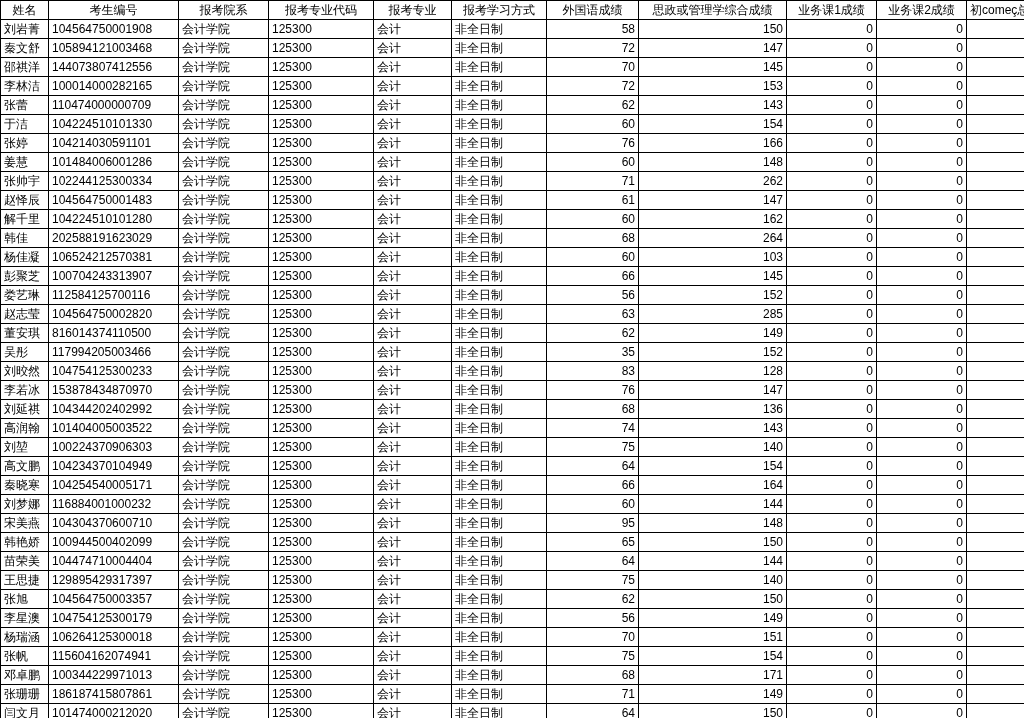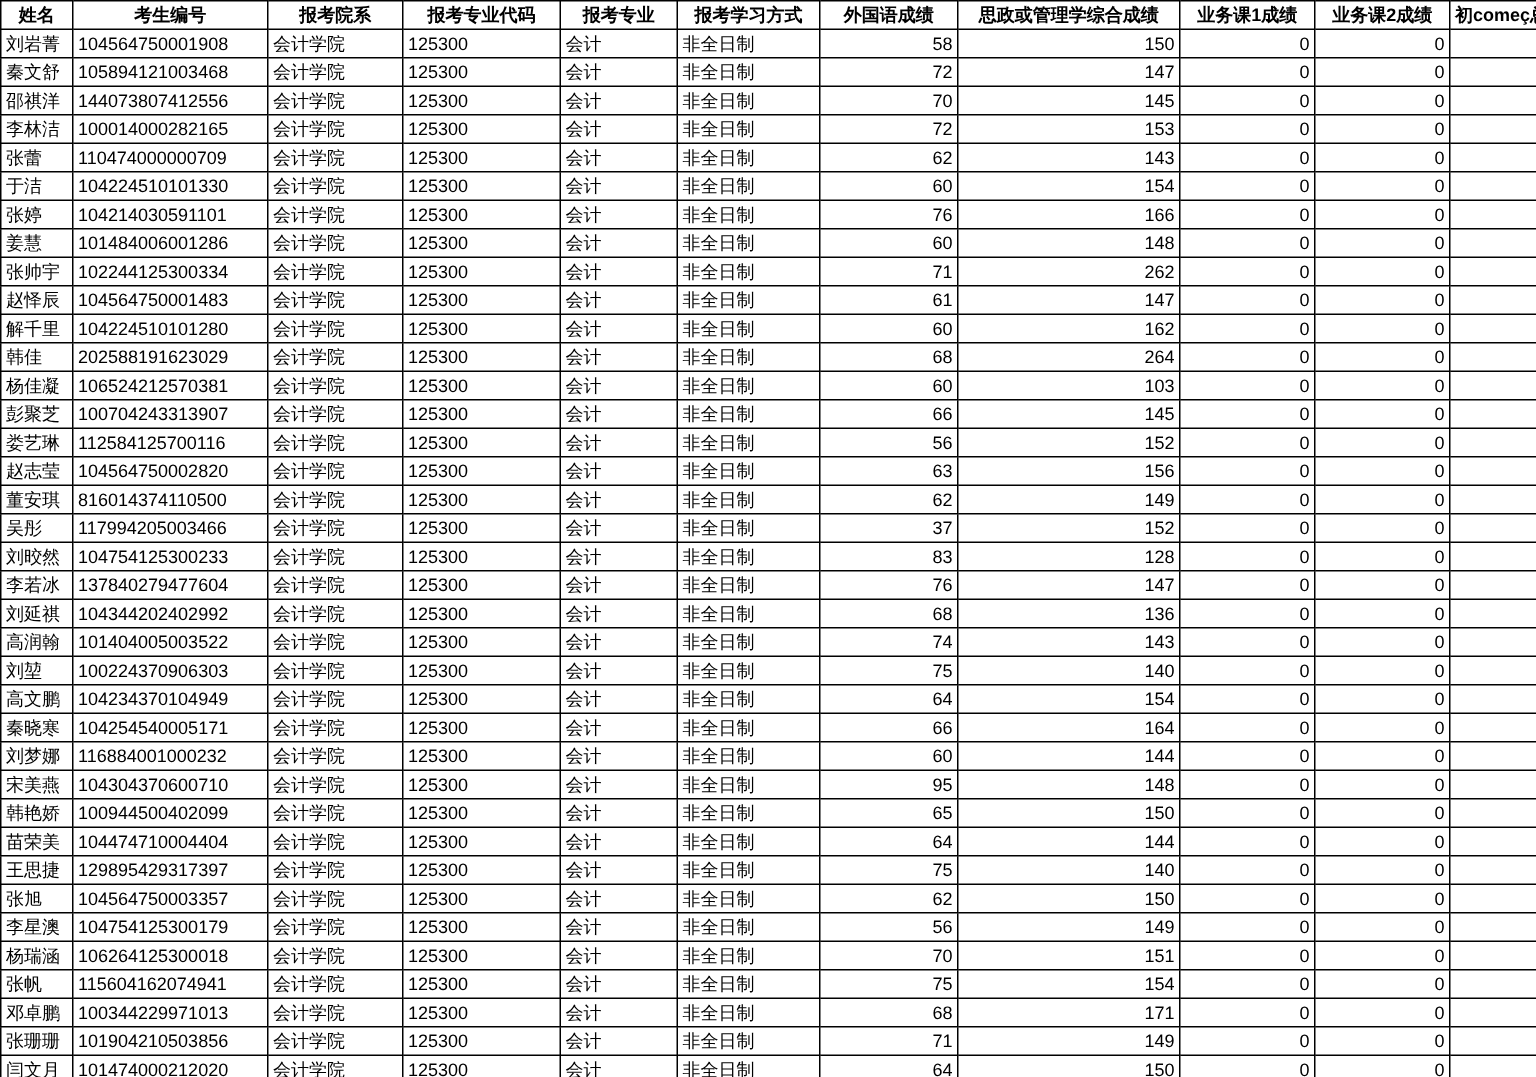--- a/index.html
+++ b/index.html
@@ -25,21 +25,21 @@
     border: 1px solid #000000;
     height: 18px;
     line-height: 18px;
     padding: 0 3px;
     white-space: nowrap;
     overflow: hidden;
     font-weight: normal;
   }
   table.score-table thead th {
     text-align: center;
-    font-weight: bold;
+    font-weight: normal;
   }
   
   col.c-name      { width: 48px; }
   col.c-exam      { width: 130px; }
   col.c-college   { width: 90px; }
   col.c-majorcode { width: 105px; }
   col.c-major     { width: 78px; }
   col.c-studymode { width: 95px; }
   col.c-foreign   { width: 92px; }
   col.c-politics  { width: 148px; }
@@ -282,21 +282,21 @@
         <td class="tr">208</td>
       </tr>
       <tr>
         <td class="tl">赵志莹</td>
         <td class="tl">104564750002820</td>
         <td class="tl">会计学院</td>
         <td class="tl">125300</td>
         <td class="tl">会计</td>
         <td class="tl">非全日制</td>
         <td class="tr">63</td>
-        <td class="tr">156</td>
+        <td class="tr">285</td>
         <td class="tr">0</td>
         <td class="tr">0</td>
         <td class="tr">219</td>
       </tr>
       <tr>
         <td class="tl">董安琪</td>
         <td class="tl">816014374110500</td>
         <td class="tl">会计学院</td>
         <td class="tl">125300</td>
         <td class="tl">会计</td>
@@ -307,42 +307,42 @@
         <td class="tr">0</td>
         <td class="tr">211</td>
       </tr>
       <tr>
         <td class="tl">吴彤</td>
         <td class="tl">117994205003466</td>
         <td class="tl">会计学院</td>
         <td class="tl">125300</td>
         <td class="tl">会计</td>
         <td class="tl">非全日制</td>
-        <td class="tr">37</td>
+        <td class="tr">35</td>
         <td class="tr">152</td>
         <td class="tr">0</td>
         <td class="tr">0</td>
         <td class="tr">204</td>
       </tr>
       <tr>
         <td class="tl">刘晈然</td>
         <td class="tl">104754125300233</td>
         <td class="tl">会计学院</td>
         <td class="tl">125300</td>
         <td class="tl">会计</td>
         <td class="tl">非全日制</td>
         <td class="tr">83</td>
         <td class="tr">128</td>
         <td class="tr">0</td>
         <td class="tr">0</td>
         <td class="tr">211</td>
       </tr>
       <tr>
         <td class="tl">李若冰</td>
-        <td class="tl">137840279477604</td>
+        <td class="tl">153878434870970</td>
         <td class="tl">会计学院</td>
         <td class="tl">125300</td>
         <td class="tl">会计</td>
         <td class="tl">非全日制</td>
         <td class="tr">76</td>
         <td class="tr">147</td>
         <td class="tr">0</td>
         <td class="tr">0</td>
         <td class="tr">223</td>
       </tr>
@@ -536,21 +536,21 @@
         <td class="tl">会计</td>
         <td class="tl">非全日制</td>
         <td class="tr">68</td>
         <td class="tr">171</td>
         <td class="tr">0</td>
         <td class="tr">0</td>
         <td class="tr">239</td>
       </tr>
       <tr>
         <td class="tl">张珊珊</td>
-        <td class="tl">101904210503856</td>
+        <td class="tl">186187415807861</td>
         <td class="tl">会计学院</td>
         <td class="tl">125300</td>
         <td class="tl">会计</td>
         <td class="tl">非全日制</td>
         <td class="tr">71</td>
         <td class="tr">149</td>
         <td class="tr">0</td>
         <td class="tr">0</td>
         <td class="tr">220</td>
       </tr>

